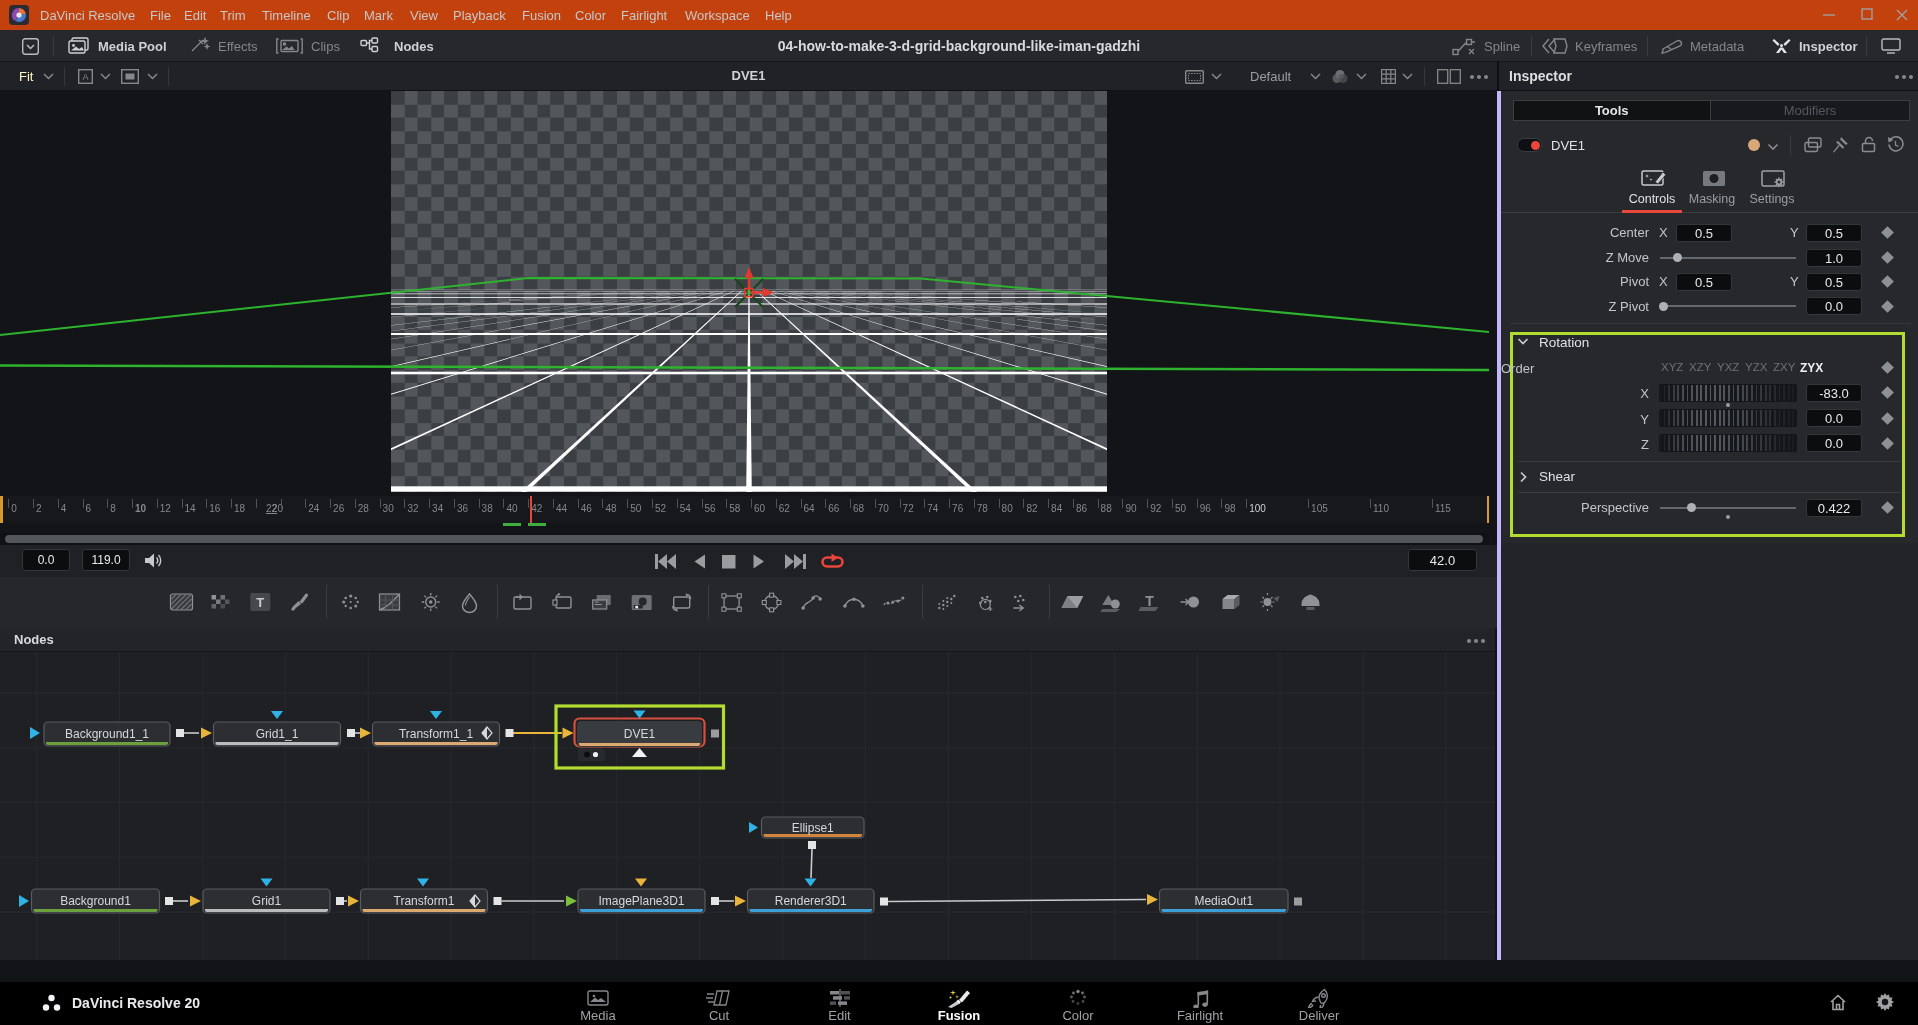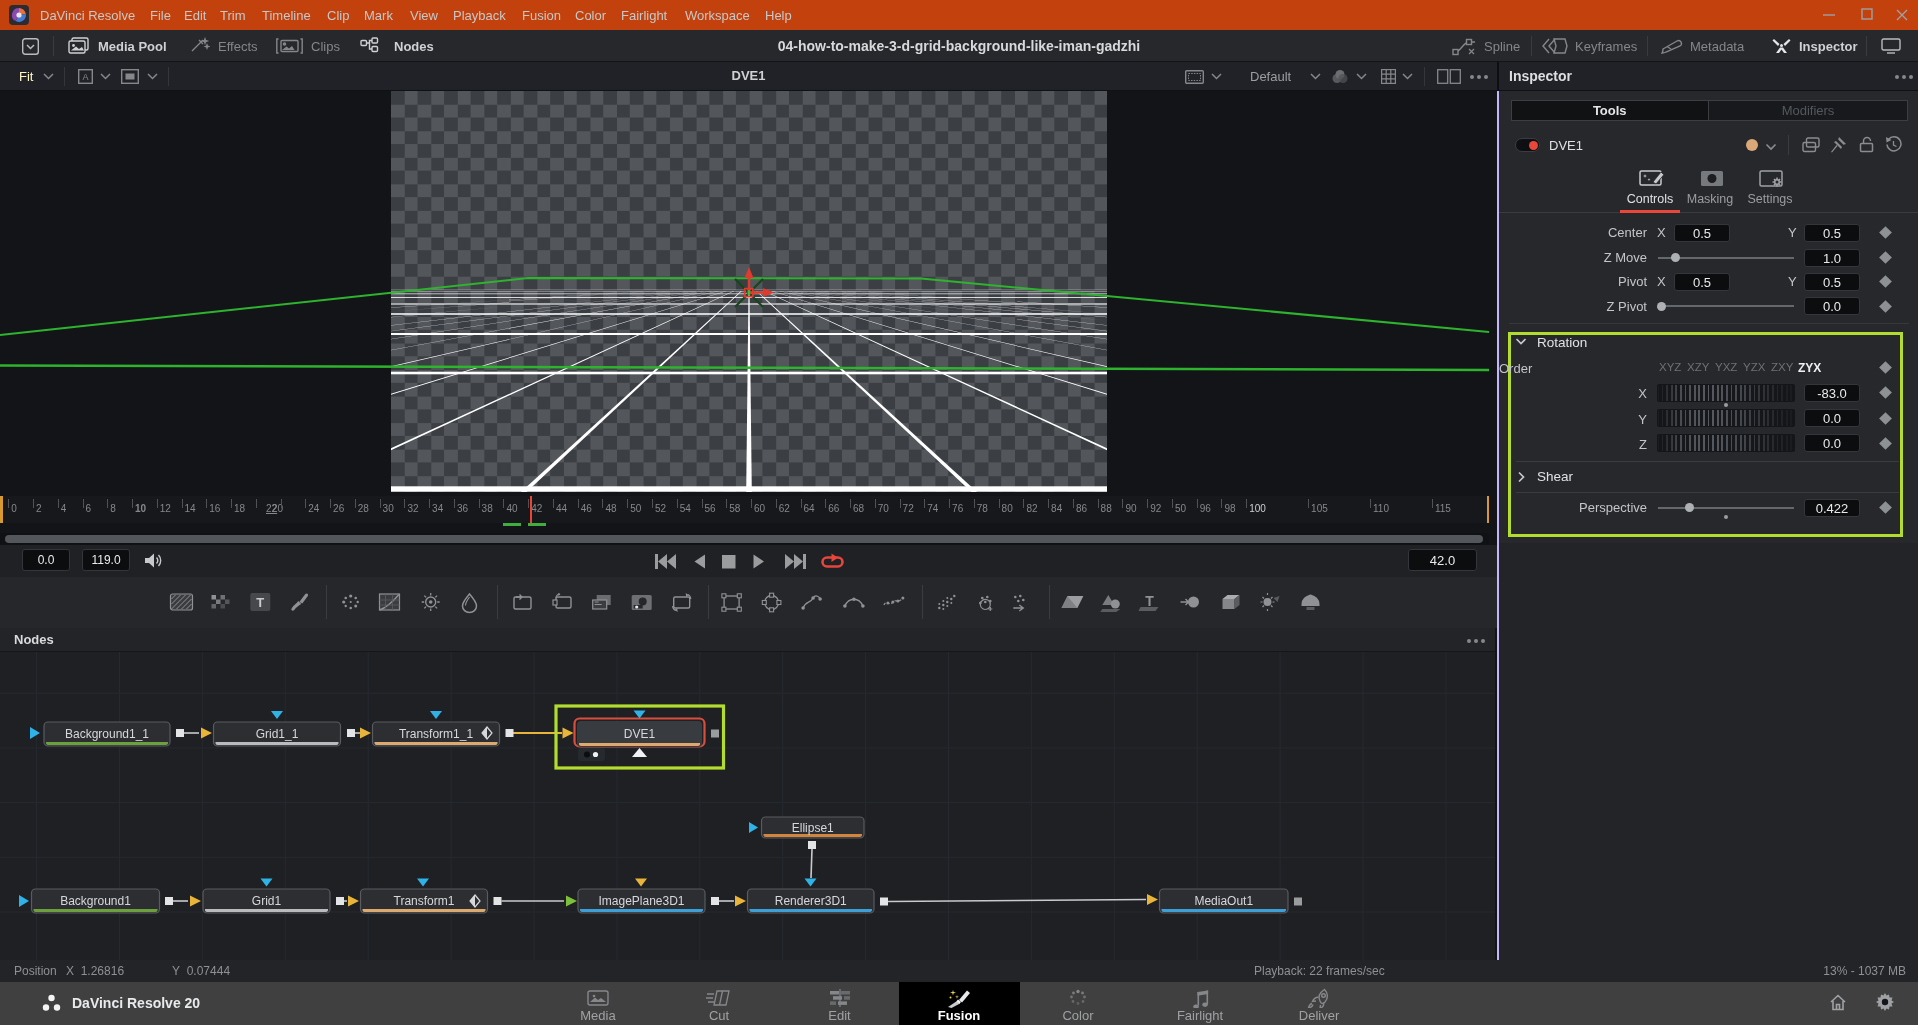--- a/index.html
+++ b/index.html
@@ -29,23 +29,23 @@
 
 #transport { left:0; top:545px; width:1497px; height:32px; background:#1f2125; }
 
 #toolsrow { left:0; top:577px; width:1497px; height:51px; background:#26272b; }
 
 #nodeshdr { left:0; top:628px; width:1495px; height:24px; background:#232428; border-bottom:1px solid #15161a; }
 #nodes { left:0; top:652px; width:1495px; height:308px; background:#1e2024; overflow:hidden; }
 
 #status { left:0; top:960px; width:1918px; height:22px; background:#232428; color:#8e9093; font-size:12px; }
 
-#bottom { left:0; top:982px; width:1918px; height:43px; background:#404040; }
-
-#inspector { left:1497px; top:91px; width:421px; height:869px; background:#26282c; border-left:2px solid #c4b5fd; }
+#bottom { left:0; top:982px; width:1918px; height:43px; background:#000000; }
+
+#inspector { left:1497px; top:91px; width:421px; height:869px; background:#26282c; border-left:4px solid #c4b5fd; }
 .vbox { position:absolute; background:#0c0d0f; border:1px solid #33363a; border-radius:3px;
   color:#e8eaec; font-size:13px; text-align:center; }
 .diamond { position:absolute; width:9px; height:9px; background:#8e9194; transform:rotate(45deg); }
 .ptext { position:absolute; font-size:13px; color:#c3c5c8; }
 </style>
 </head>
 <body>
 <div id="page">
 <div class="abs" id="menubar">
   <svg class="abs" style="left:9px;top:5px" width="20" height="20" viewBox="0 0 20 20">
@@ -917,27 +917,20 @@
   <div class="abs" style="left:225px;top:424px;width:4px;height:4px;border-radius:50%;background:#9a9da0"></div>
 
   <div class="abs" style="left:0;top:452px;width:421px;height:417px;background:#232428"></div>
 </div>
 <style>
 .wheel { position:absolute; width:138px; height:18px; background:
   linear-gradient(90deg, rgba(20,21,24,0.95) 0, rgba(20,21,24,0.25) 18%, rgba(20,21,24,0.08) 38%, rgba(20,21,24,0.35) 62%, rgba(20,21,24,0.75) 85%, rgba(20,21,24,0.95) 100%),
   repeating-linear-gradient(90deg, #5d6167 0 1.8px, #17181b 1.8px 4.6px);
   border-radius:2px; box-shadow: inset 0 0 0 1px #141518; }
 </style>
-<div class="abs" id="status">
-  <span class="abs" style="left:14px;top:4px">Position</span>
-  <span class="abs" style="left:66px;top:4px">X&nbsp; 1.26816</span>
-  <span class="abs" style="left:172px;top:4px">Y&nbsp; 0.07444</span>
-  <span class="abs" style="left:1254px;top:4px">Playback: 22 frames/sec</span>
-  <span class="abs" style="left:1746px;top:4px;width:160px;text-align:right">13% - 1037 MB</span>
-</div>
 <div class="abs" id="bottom">
   <svg class="abs" style="left:40px;top:10px" width="23" height="23" viewBox="0 0 23 23">
     <g fill="#f2f4f6">
           <circle cx="11.5" cy="6" r="3.2"></circle>
           <circle cx="6" cy="15.5" r="3.2"></circle>
           <circle cx="17" cy="15.5" r="3.2"></circle>
         </g>
   </svg>
   <span class="abs" style="left:72px;top:13px;font-size:14px;font-weight:bold;color:#e8eaec">DaVinci Resolve 20</span>
 

